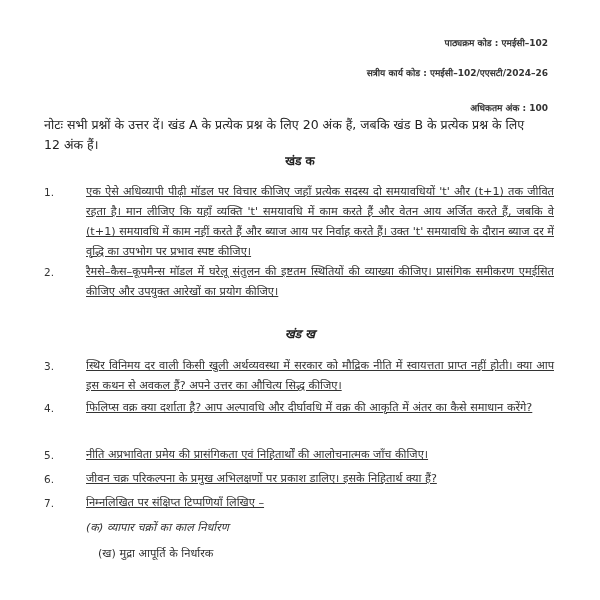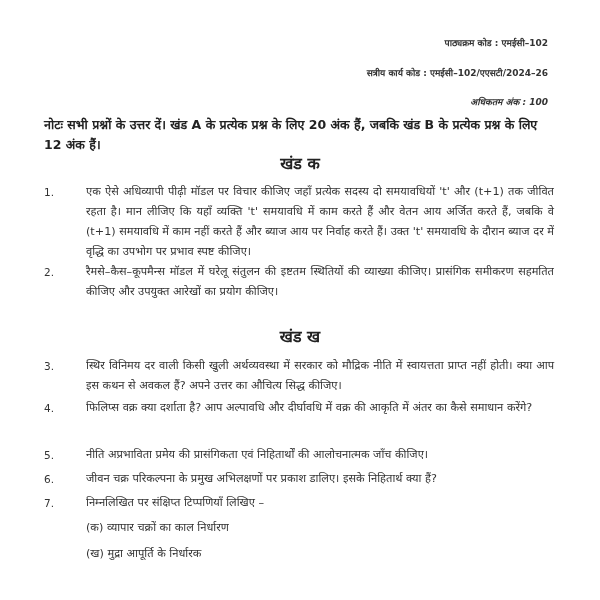--- a/index.html
+++ b/index.html
@@ -4,66 +4,66 @@
   <style>
     html, body { margin: 0; padding: 0; }
     body {
       width: 600px; height: 600px; background: #ffffff; overflow: hidden;
       font-family: "DejaVu Sans", sans-serif; color: #2a2a2a;
       position: relative;
     }
     .meta { position: absolute; right: 52px; font-size: 9px; color: #333; text-align: center; font-weight: bold; }
     .m1 { top: 36px; }
     .m2 { top: 66px; }
-    .m3 { top: 95px; font-style: italic; }
+    .m3 { top: 101px; }
     .note {
       position: absolute; left: 44px; top: 115px; width: 500px;
-      font-size: 12.5px; font-weight: bold; line-height: 20px; color: #222;
+      font-size: 12.5px; font-weight: normal; line-height: 20px; color: #222;
     }
     .section-title {
       position: absolute; left: 0; width: 600px; text-align: center;
-      font-size: 16px; font-weight: bold; color: #222;
+      font-size: 12px; font-weight: bold; color: #222;
     }
     .st1 { top: 152px; }
-    .st2 { top: 325px; }
+    .st2 { top: 325px; font-style: italic; }
     .q {
       position: absolute; left: 44px; width: 510px; font-size: 11.2px; line-height: 20px; color: #333;
       display: flex;
     }
     .q .num { width: 42px; flex: none; font-size: 10.5px; }
-    .q .txt { flex: 1; text-align: justify; }
+    .q .txt { flex: 1; text-align: justify; text-decoration: underline; }
     .q1 { top: 182px; }
     .q2 { top: 262px; }
     .q3 { top: 356px; }
     .q4 { top: 398px; }
     .q5 { top: 445px; }
     .q6 { top: 469px; }
     .q7 { top: 493px; }
     .sub { position: absolute; left: 86px; font-size: 11.2px; color: #333; }
-    .sa { top: 519px; }
-    .sb { top: 545px; }
+    .sa { top: 519px; font-style: italic; }
+    .sb { top: 545px; margin-left: 12px; }
   </style>
 </head>
 <body>
 
 <div class="meta m1">पाठ्यक्रम कोड : एमईसी–102</div>
 <div class="meta m2">सत्रीय कार्य कोड : एमईसी–102/एएसटी/2024–26</div>
 <div class="meta m3">अधिकतम अंक : 100</div>
 
 <div class="note">नोटः सभी प्रश्नों के उत्तर दें। खंड A के प्रत्येक प्रश्न के लिए 20 अंक हैं, जबकि खंड B के प्रत्येक प्रश्न के लिए 12 अंक हैं।</div>
 
 <div class="section-title st1">खंड क</div>
 
 <div class="q q1">
   <span class="num">1.</span>
   <span class="txt">एक ऐसे अधिव्यापी पीढ़ी मॉडल पर विचार कीजिए जहाँ प्रत्येक सदस्य दो समयावधियों 't' और (t+1) तक जीवित रहता है। मान लीजिए कि यहाँ व्यक्ति 't' समयावधि में काम करते हैं और वेतन आय अर्जित करते हैं, जबकि वे (t+1) समयावधि में काम नहीं करते हैं और ब्याज आय पर निर्वाह करते हैं। उक्त 't' समयावधि के दौरान ब्याज दर में वृद्धि का उपभोग पर प्रभाव स्पष्ट कीजिए।</span>
 </div>
 <div class="q q2">
   <span class="num">2.</span>
-  <span class="txt">रैमसे–कैस–कूपमैन्स मॉडल में घरेलू संतुलन की इष्टतम स्थितियों की व्याख्या कीजिए। प्रासंगिक समीकरण सहमतित कीजिए और उपयुक्त आरेखों का प्रयोग कीजिए।</span>
+  <span class="txt">रैमसे–कैस–कूपमैन्स मॉडल में घरेलू संतुलन की इष्टतम स्थितियों की व्याख्या कीजिए। प्रासंगिक समीकरण एमईसित कीजिए और उपयुक्त आरेखों का प्रयोग कीजिए।</span>
 </div>
 
 <div class="section-title st2">खंड ख</div>
 
 <div class="q q3">
   <span class="num">3.</span>
   <span class="txt">स्थिर विनिमय दर वाली किसी खुली अर्थव्यवस्था में सरकार को मौद्रिक नीति में स्वायत्तता प्राप्त नहीं होती। क्या आप इस कथन से अवकल हैं? अपने उत्तर का औचित्य सिद्ध कीजिए।</span>
 </div>
 <div class="q q4">
   <span class="num">4.</span>

